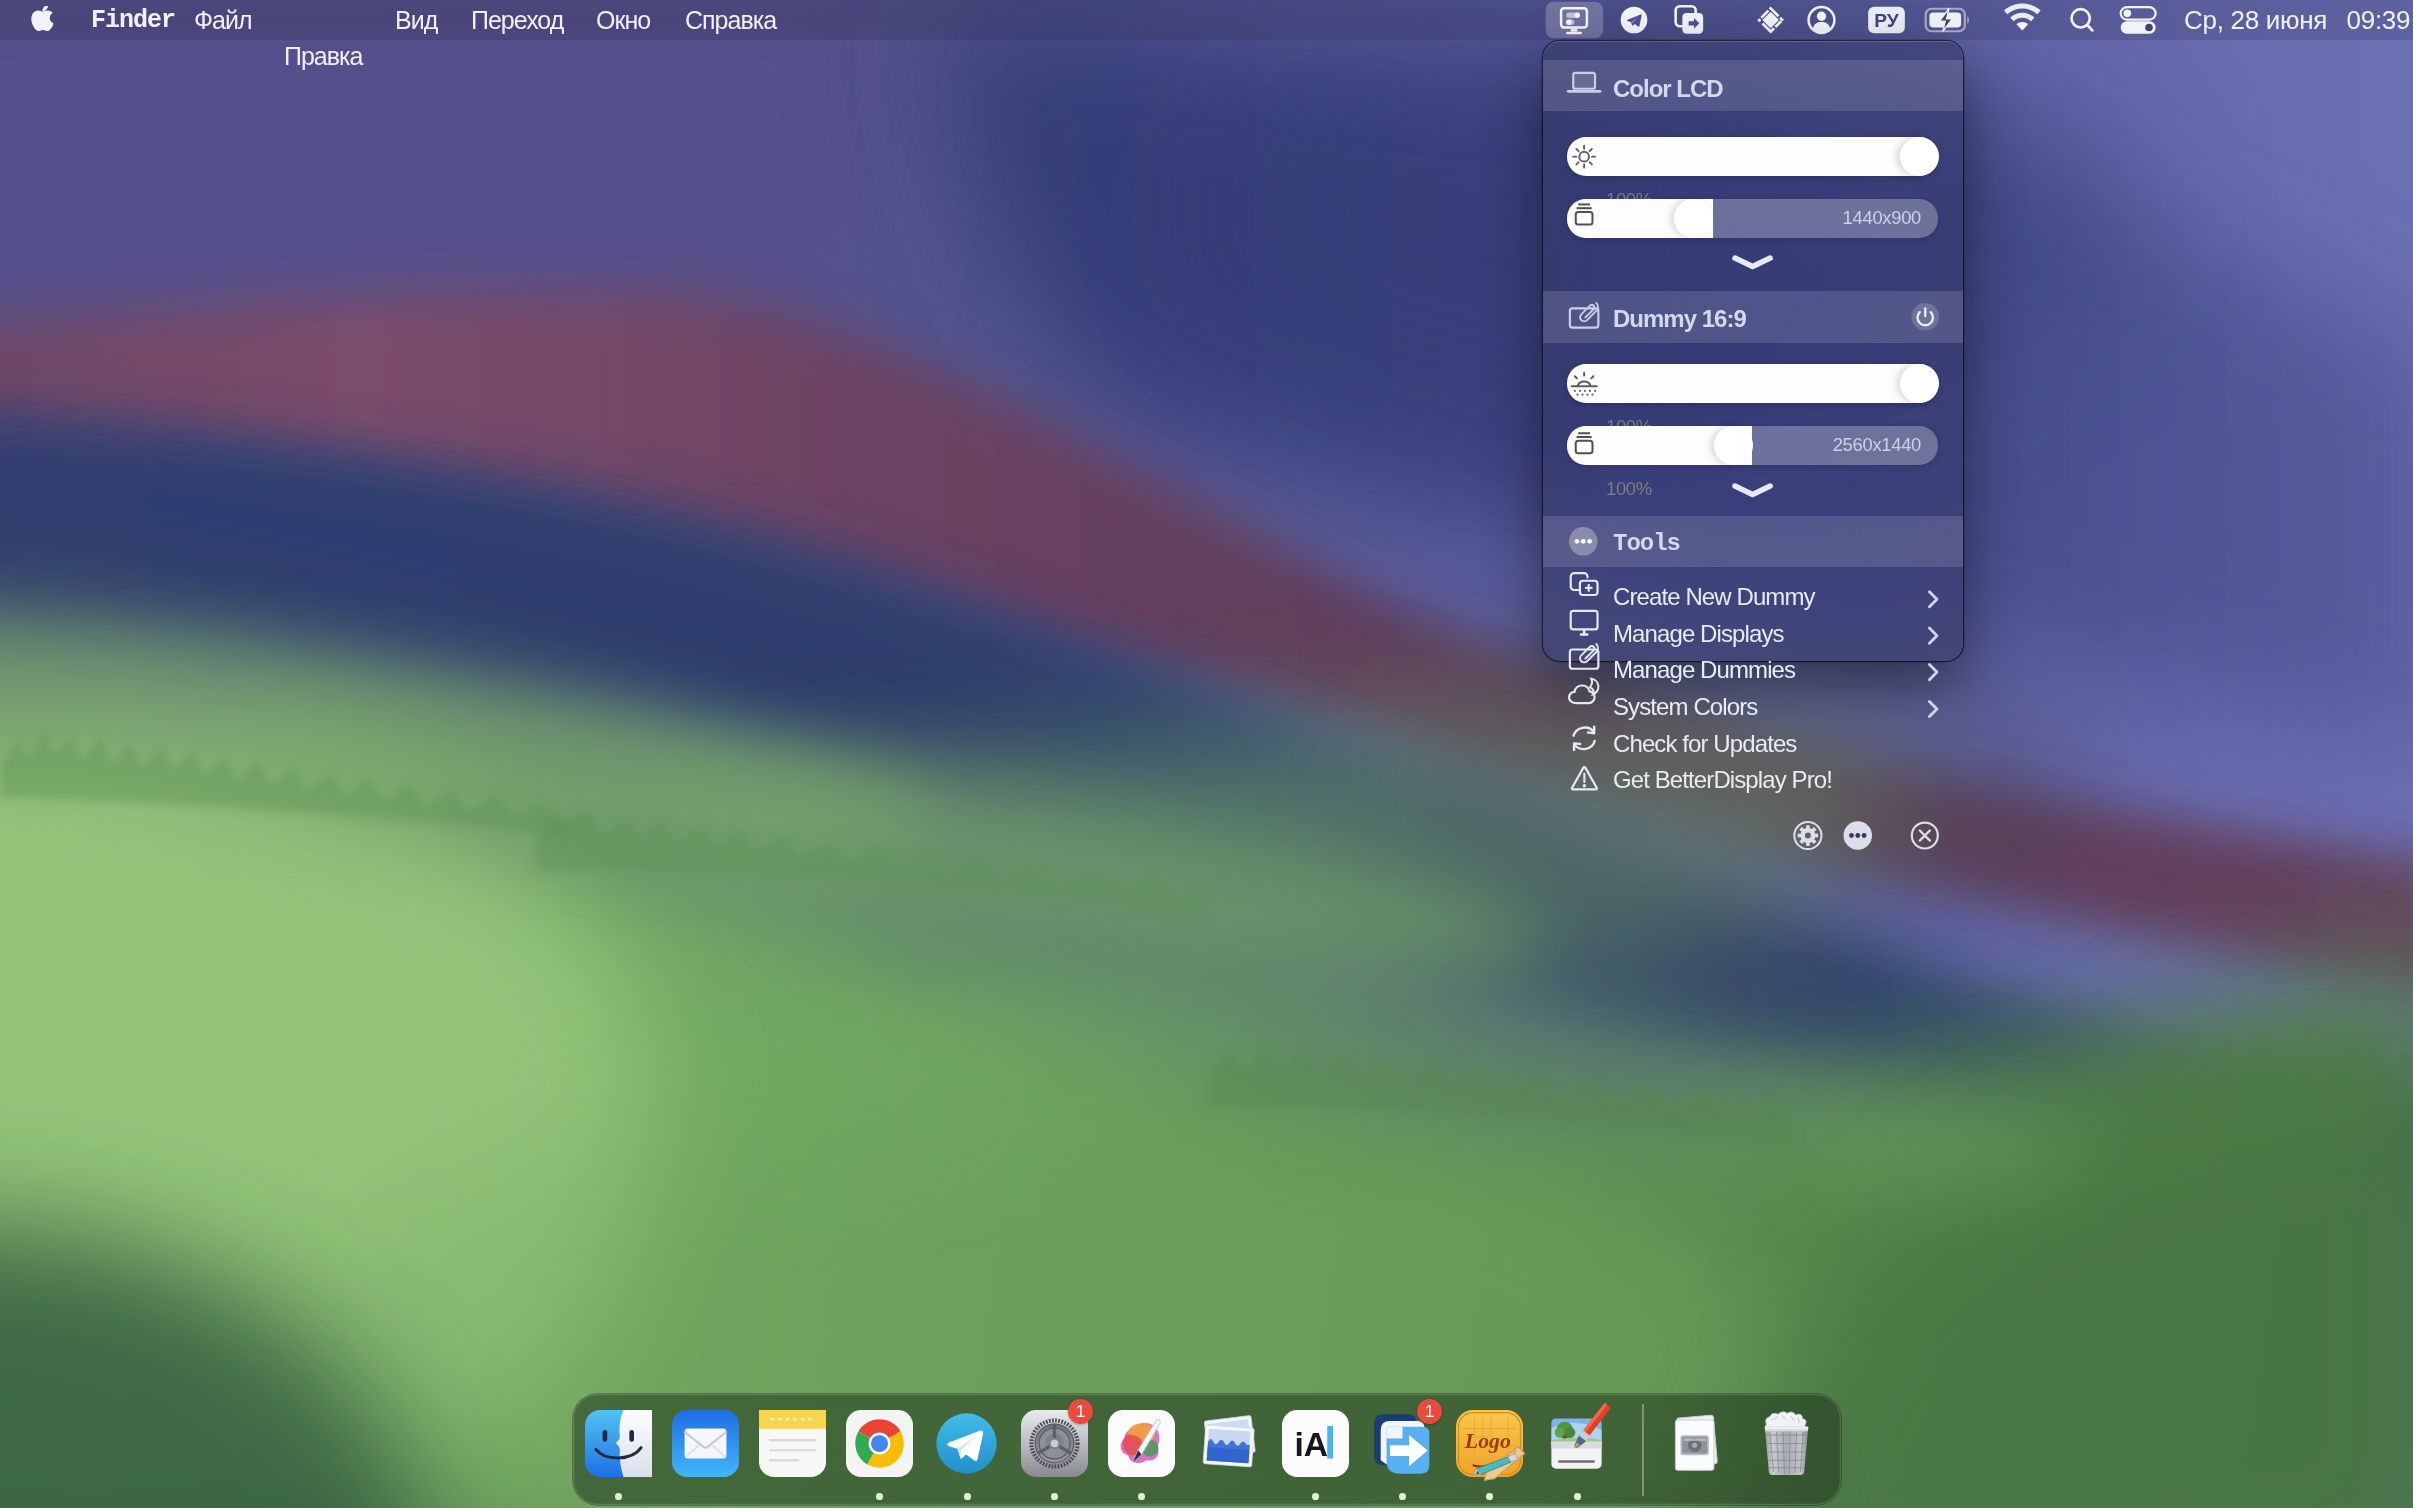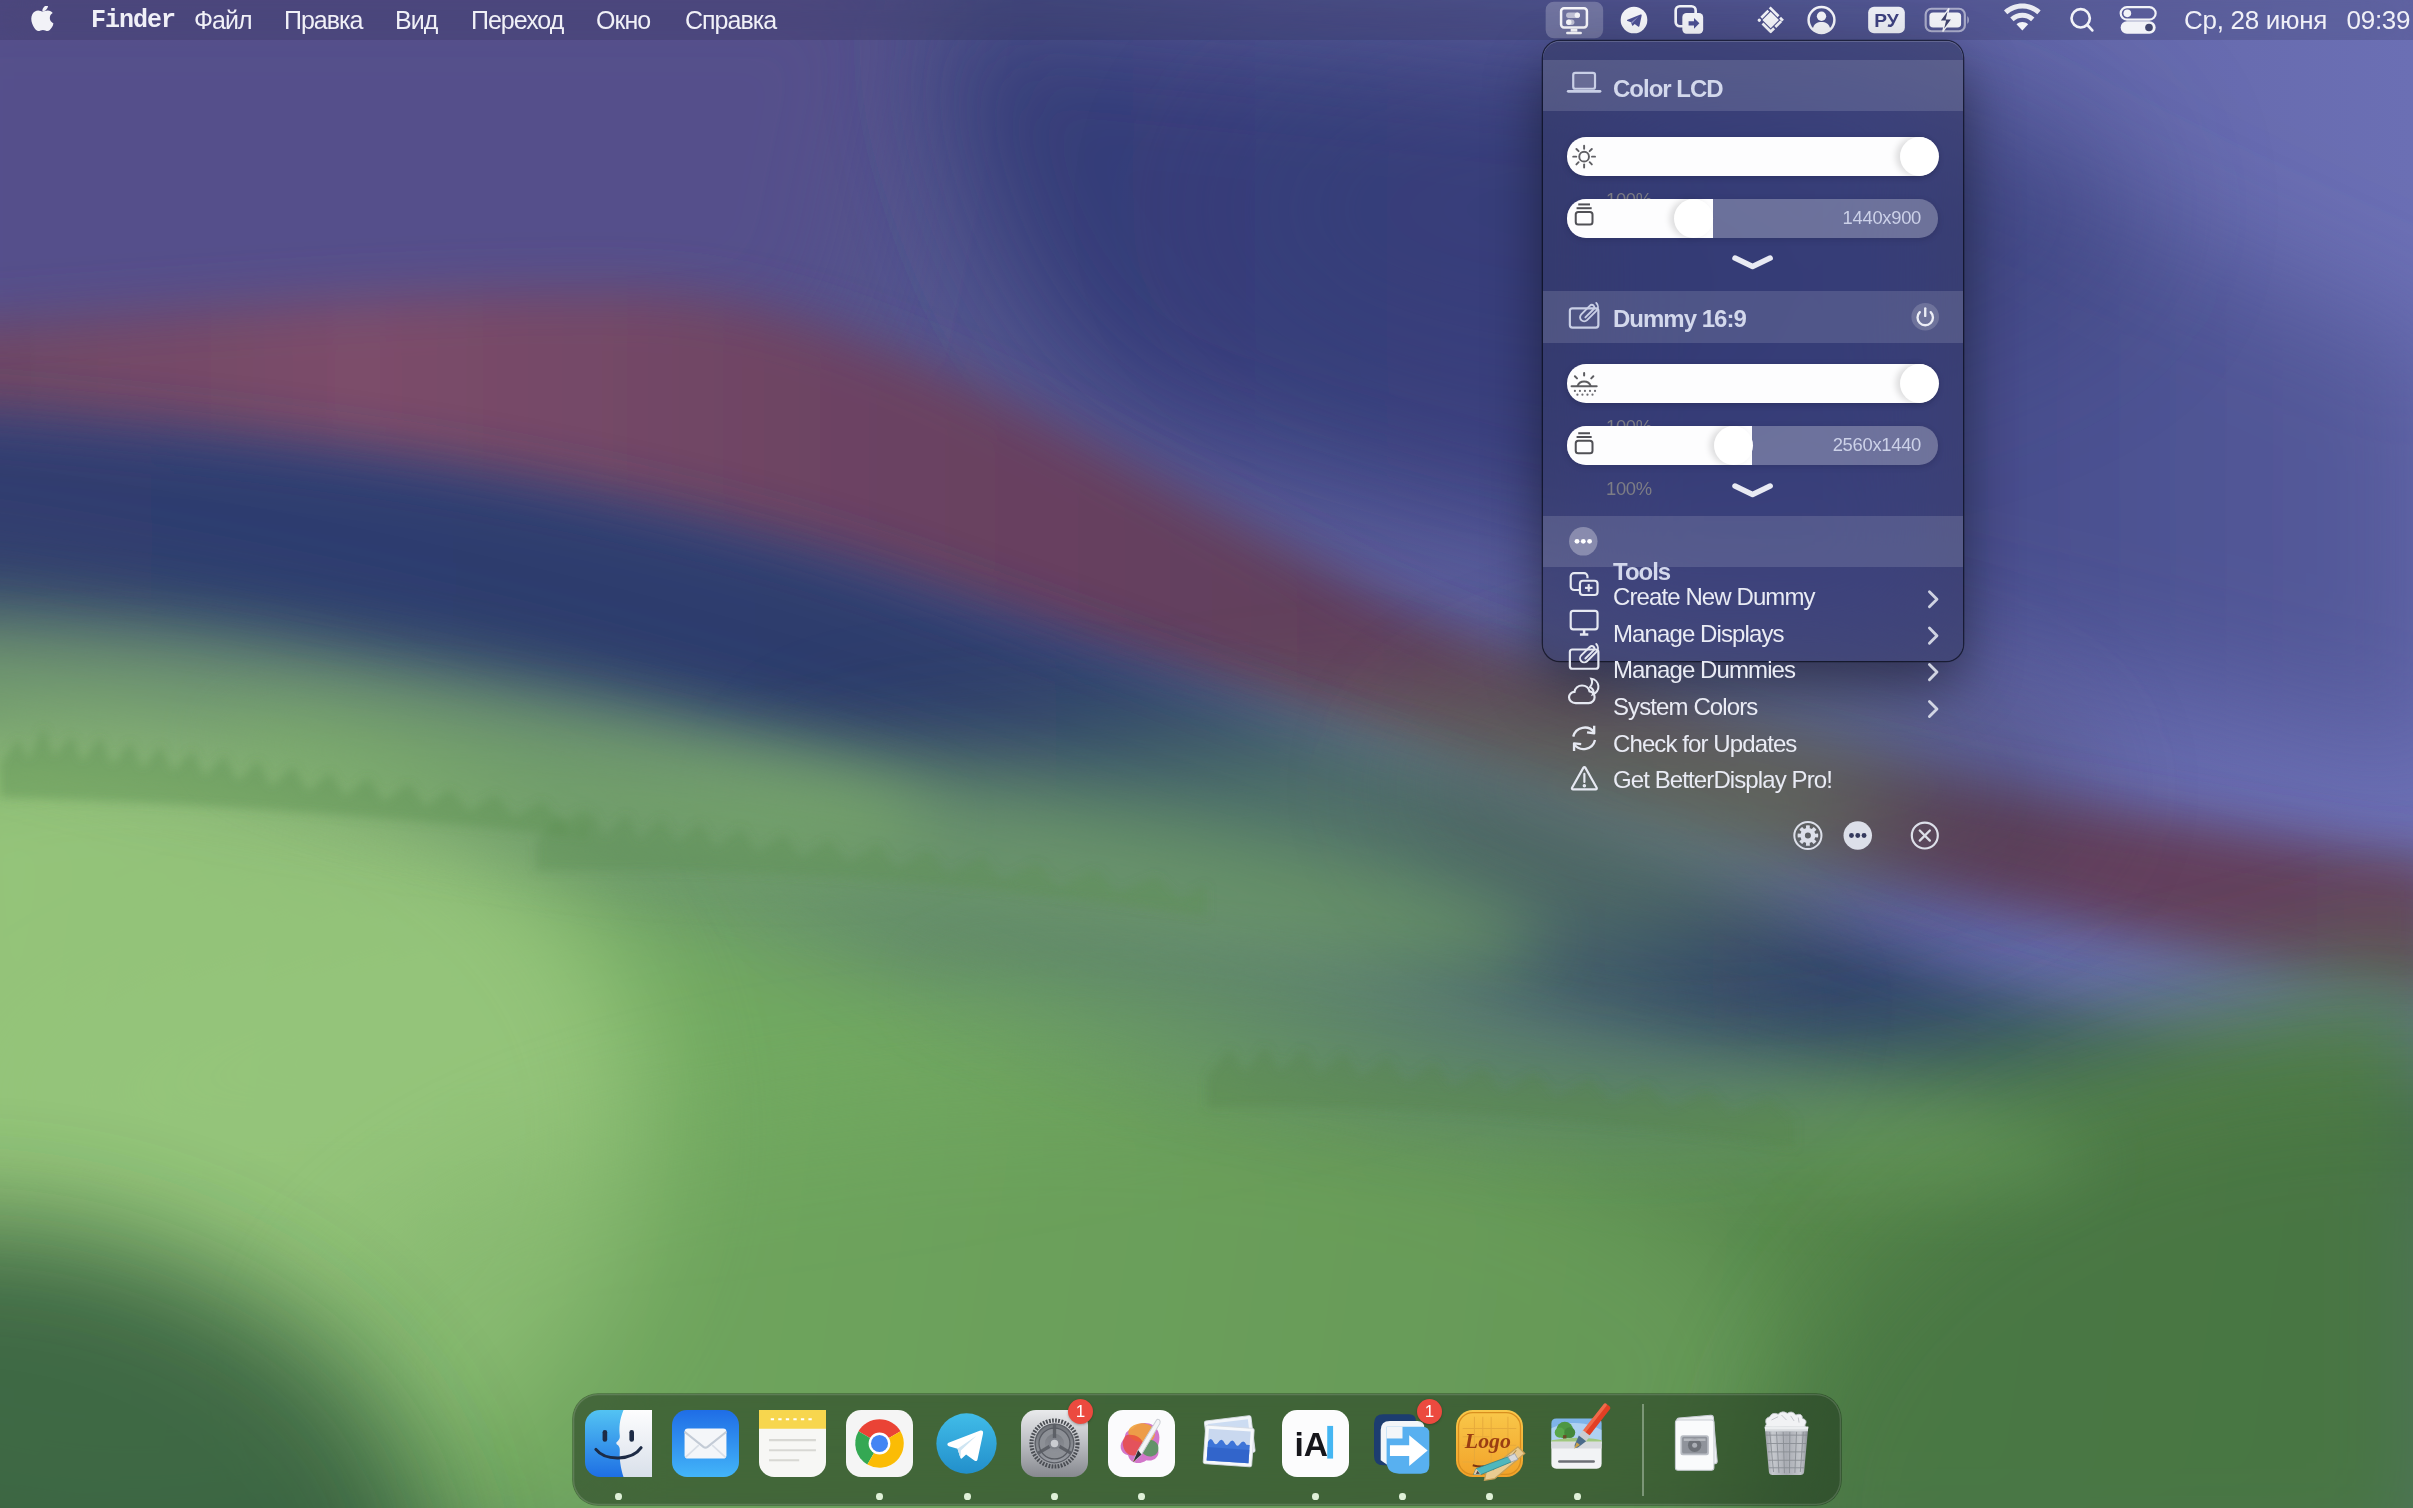--- a/index.html
+++ b/index.html
@@ -112,21 +112,21 @@
 <path d="M1440,1285 L1468,1252 L1486,1280 L1510,1248 L1528,1278 L1556,1252 L1574,1282 L1604,1256 L1624,1286 L1656,1262 L1678,1292 L1712,1268 L1734,1297 L1770,1274 L1794,1303 L1832,1280 L1858,1309 L1898,1287 L1924,1315 L1966,1294 L1994,1322 L2038,1302 L2066,1329 L2112,1310 L2142,1337 L2142,1370 C1900,1335 1670,1318 1440,1322 Z" fill="#568549" opacity="0.35"></path>
 </g>
 </svg>
 
 <div id="menubar"></div>
 <svg class="abs" style="left:30px;top:5.9px" width="28.5" height="29" viewBox="0 0 170 180">
 <path fill="#f2f2f7" d="M139.4,119.3c-2.5,5.7-5.4,11-8.8,15.8c-4.6,6.6-8.4,11.2-11.3,13.7c-4.5,4.1-9.3,6.3-14.5,6.4c-3.7,0-8.2-1.1-13.4-3.2c-5.2-2.1-10-3.2-14.4-3.2c-4.6,0-9.5,1.1-14.8,3.2c-5.3,2.2-9.6,3.3-12.9,3.4c-5,0.2-9.9-2-14.6-6.6c-3.1-2.7-7-7.5-11.9-14.3c-5.2-7.3-9.5-15.8-12.9-25.5C6.4,98.5,4.5,88.4,4.5,78.6c0-11.3,2.4-21,7.3-29.2c3.8-6.6,8.9-11.8,15.3-15.6c6.4-3.8,13.2-5.8,20.6-5.9c3.9,0,9.1,1.2,15.5,3.6c6.4,2.4,10.5,3.6,12.3,3.6c1.3,0,5.8-1.4,13.4-4.2c7.2-2.6,13.3-3.7,18.3-3.3c13.5,1.1,23.6,6.4,30.3,16c-12.1,7.3-18,17.5-17.9,30.6c0.1,10.2,3.8,18.7,11.1,25.4c3.3,3.1,7,5.6,11.1,7.3C140.9,109.4,140.2,114.5,139.4,119.3z M108.7,-3.2c0,8.4-3.1,16.3-9.2,23.6c-7.4,8.7-16.3,13.7-26,12.9c-0.1-1-0.2-2.1-0.2-3.2c0-8.1,3.5-16.7,9.8-23.8c3.1-3.6,7.1-6.6,11.9-9c4.8-2.4,9.3-3.7,13.6-3.9C108.6,-5.5,108.7,-4.3,108.7,-3.2z"></path>
 </svg>
 <span class="mitem" style="left:91px;font-weight:bold;font-family:Liberation Mono, monospace;">Finder</span>
 <span class="mitem" style="left:194px;">Файл</span>
-<span class="mitem" style="left:284px;">Правка</span>
+<span class="mitem" style="left:284px;margin-top:36px;">Правка</span>
 <span class="mitem" style="left:395px;">Вид</span>
 <span class="mitem" style="left:471px;">Переход</span>
 <span class="mitem" style="left:596px;">Окно</span>
 <span class="mitem" style="left:685px;">Справка</span>
 
 <svg class="abs" style="left:1534px;top:0" width="645" height="40" viewBox="1830 0 770 48">
 
  <rect x="1842" y="2" width="69" height="44" rx="10" fill="rgba(255,255,255,0.22)"></rect>
  <g stroke="#f6f6fa" fill="none" stroke-width="3">
   <rect x="1860.5" y="10" width="31" height="23" rx="3.5"></rect>
@@ -208,21 +208,21 @@
    <span class="sl-pct">100%</span>
    <div class="knob" style="left:333px;"></div>
  </div>
  <div class="slider sl-track" style="top:385px;">
    <div class="sl-fill" style="width:185px;"></div>
    <div class="knob" style="left:147px;"></div>
    <span class="sl-pct">100%</span>
    <span class="sl-res">2560x1440</span>
  </div>
  <div class="band" style="top:475px;height:51px;"></div>
- <span class="btitle" style="top:517px;">Tools</span>
+ <span class="btitle" style="top:489px;font-family:Liberation Mono, monospace;">Tools</span>
  <span class="mrow" style="top:542px;">Create New Dummy</span>
  <span class="mrow" style="top:579px;">Manage Displays</span>
  <span class="mrow" style="top:615px;">Manage Dummies</span>
  <span class="mrow" style="top:652px;">System Colors</span>
  <span class="mrow" style="top:689px;">Check for Updates</span>
  <span class="mrow" style="top:725px;">Get BetterDisplay Pro!</span>
  <svg class="abs" style="left:0;top:0" width="420" height="818" viewBox="0 0 501 976">
 
   <g stroke="#c9cfe6" fill="none" stroke-width="2.6">
    <rect x="36" y="38" width="26" height="19" rx="2.5" fill="rgba(255,255,255,0.12)"></rect>

